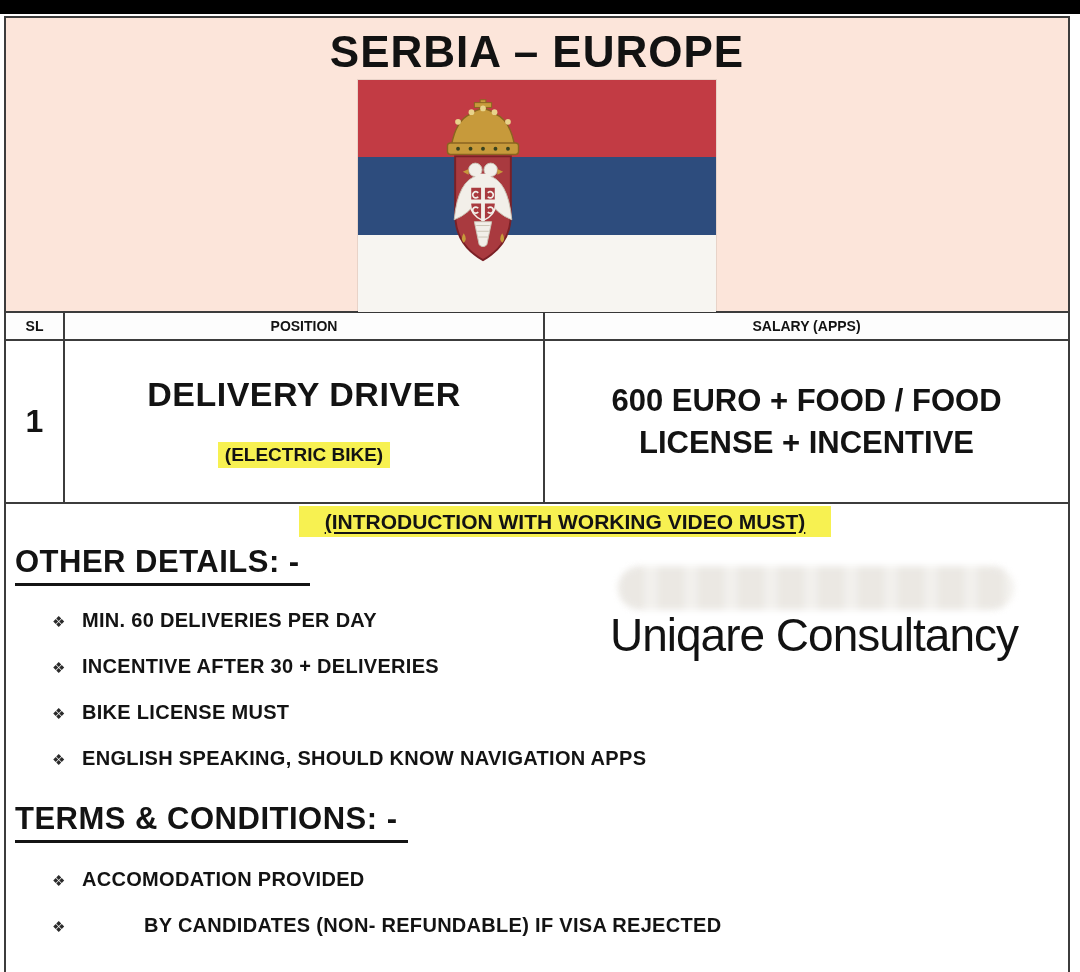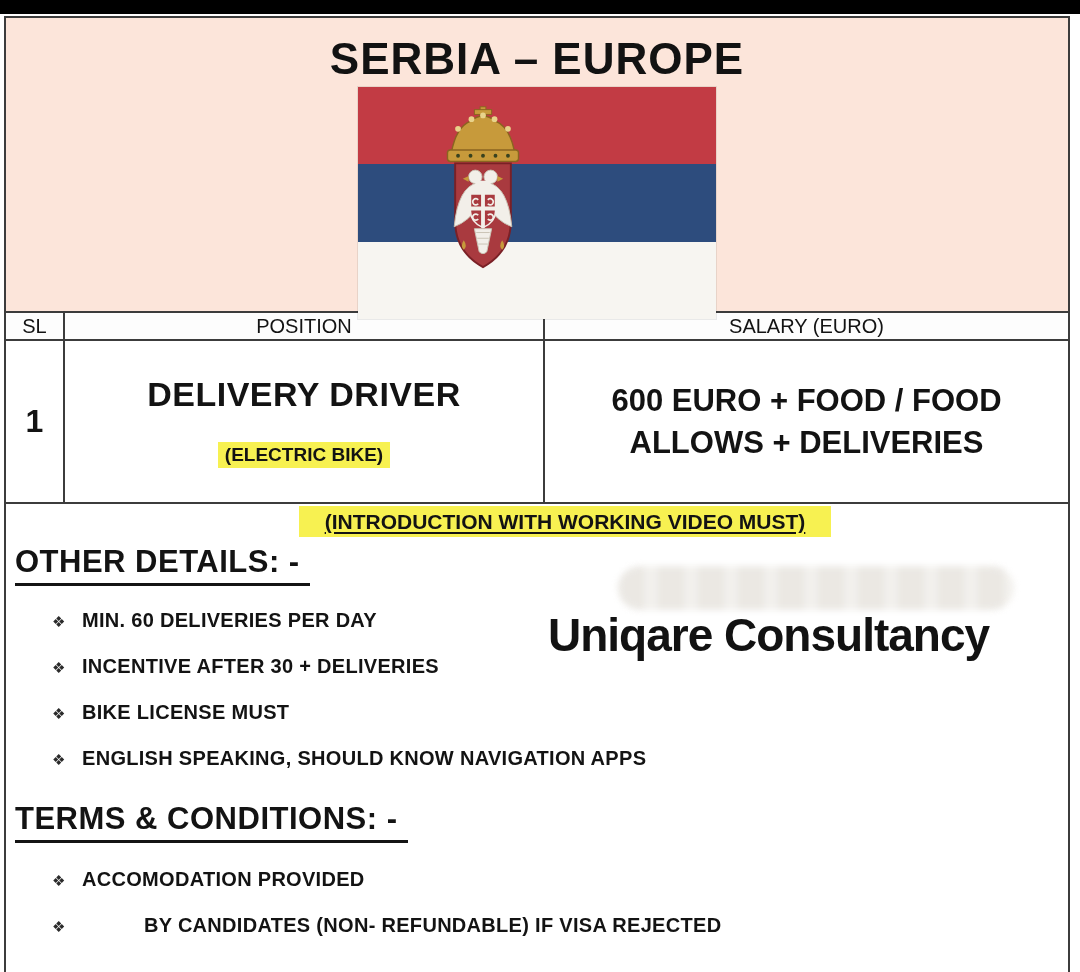--- a/index.html
+++ b/index.html
@@ -13,21 +13,21 @@
   .doc{
     position:absolute;top:16px;left:4px;width:1066px;height:956px;
     border:2px solid #3c3c3c;border-bottom:none;background:#fff;box-sizing:border-box;
   }
   
   .header{
     height:295px;background:#fce5da;border-bottom:2px solid #3c3c3c;
     box-sizing:border-box;position:relative;text-align:center;
   }
   .title{
-    padding-top:16px;font-size:44px;font-weight:bold;letter-spacing:1px;color:#121212;
+    padding-top:9px;font-size:44px;font-weight:bold;letter-spacing:1px;color:#121212;
   }
   .flag{
     width:358px;height:232px;margin:3px auto 0;position:relative;
     display:flex;flex-direction:column;box-shadow:0 0 0 1px rgba(0,0,0,0.08);
   }
   .flag .stripe{flex:1;}
   .stripe.red{background:#c23b44;}
   .stripe.blue{background:#2d4c7d;}
   .stripe.white{background:#f7f5f1;}
   .arms{
@@ -35,21 +35,21 @@
   }
   
   table.jobs{
     width:100%;border-collapse:collapse;table-layout:fixed;
   }
   table.jobs th,table.jobs td{
     border-right:2px solid #3c3c3c;box-sizing:border-box;text-align:center;vertical-align:middle;
   }
   table.jobs th:last-child,table.jobs td:last-child{border-right:none;}
   table.jobs thead th{
-    height:27px;font-size:20px;font-weight:normal;border-bottom:2px solid #3c3c3c;
+    height:27px;font-size:14px;font-weight:bold;border-bottom:2px solid #3c3c3c;
     background:#fdfdfd;
   }
   table.jobs tbody td{height:163px;border-bottom:2px solid #3c3c3c;background:#fff;}
   .col-sl{width:58px;}
   .col-pos{width:480px;}
   .sl-val{font-size:32px;font-weight:bold;}
   .pos-name{font-size:34px;font-weight:bold;letter-spacing:0.5px;}
   .pos-note{margin-top:28px;}
   .pos-note span{
     display:inline-block;background:#f7f151;font-size:19px;font-weight:bold;padding:2px 7px;
@@ -78,22 +78,22 @@
   .terms-heading-wrap{margin-top:16px;}
   ul.terms-points{margin-top:26px;}
   .suffix-gap{display:inline-block;width:62px;}
   
   .phone-blur{
     position:absolute;left:612px;top:548px;width:396px;height:44px;border-radius:22px;
     background:repeating-linear-gradient(90deg,#e9e6e1 0 26px,#f1efeb 26px 40px);
     filter:blur(3px);opacity:0.9;
   }
   .brand-watermark{
-    position:absolute;left:542px;top:590px;width:470px;text-align:left;
-    font-size:46px;font-weight:bold;letter-spacing:-1px;color:#121212;white-space:nowrap;
+    position:absolute;left:542px;top:590px;width:470px;text-align:right;
+    font-size:46px;font-weight:normal;letter-spacing:-1px;color:#121212;white-space:nowrap;
   }
 </style>
 </head>
 <body>
 
 <div class="top-bar"></div>
 
 <div class="doc">
 
   <div class="header">
@@ -144,37 +144,37 @@
         <path d="M55,114 a3.2,3.2 0 1,1 0,4" stroke="#f2efe9" stroke-width="1.8" fill="none"></path>
       </svg>
     </div>
   </div>
 
   <table class="jobs">
     <thead>
       <tr>
         <th class="col-sl">SL</th>
         <th class="col-pos">POSITION</th>
-        <th>SALARY (EURO)</th>
+        <th>SALARY (APPS)</th>
       </tr>
     </thead>
     <tbody>
       <tr>
         <td>
           <div class="sl-val">1</div>
         </td>
         <td>
           <div class="pos-name">DELIVERY DRIVER</div>
           <div class="pos-note">
             <span>(ELECTRIC BIKE)</span>
           </div>
         </td>
         <td>
           <div class="salary">600 EURO + FOOD / FOOD</div>
-          <div class="salary">ALLOWS + DELIVERIES</div>
+          <div class="salary">LICENSE + INCENTIVE</div>
         </td>
       </tr>
     </tbody>
   </table>
 
   <div class="body-sec">
 
     <div class="intro-wrap">
       <span class="intro-note">(INTRODUCTION WITH WORKING VIDEO MUST)</span>
     </div>

